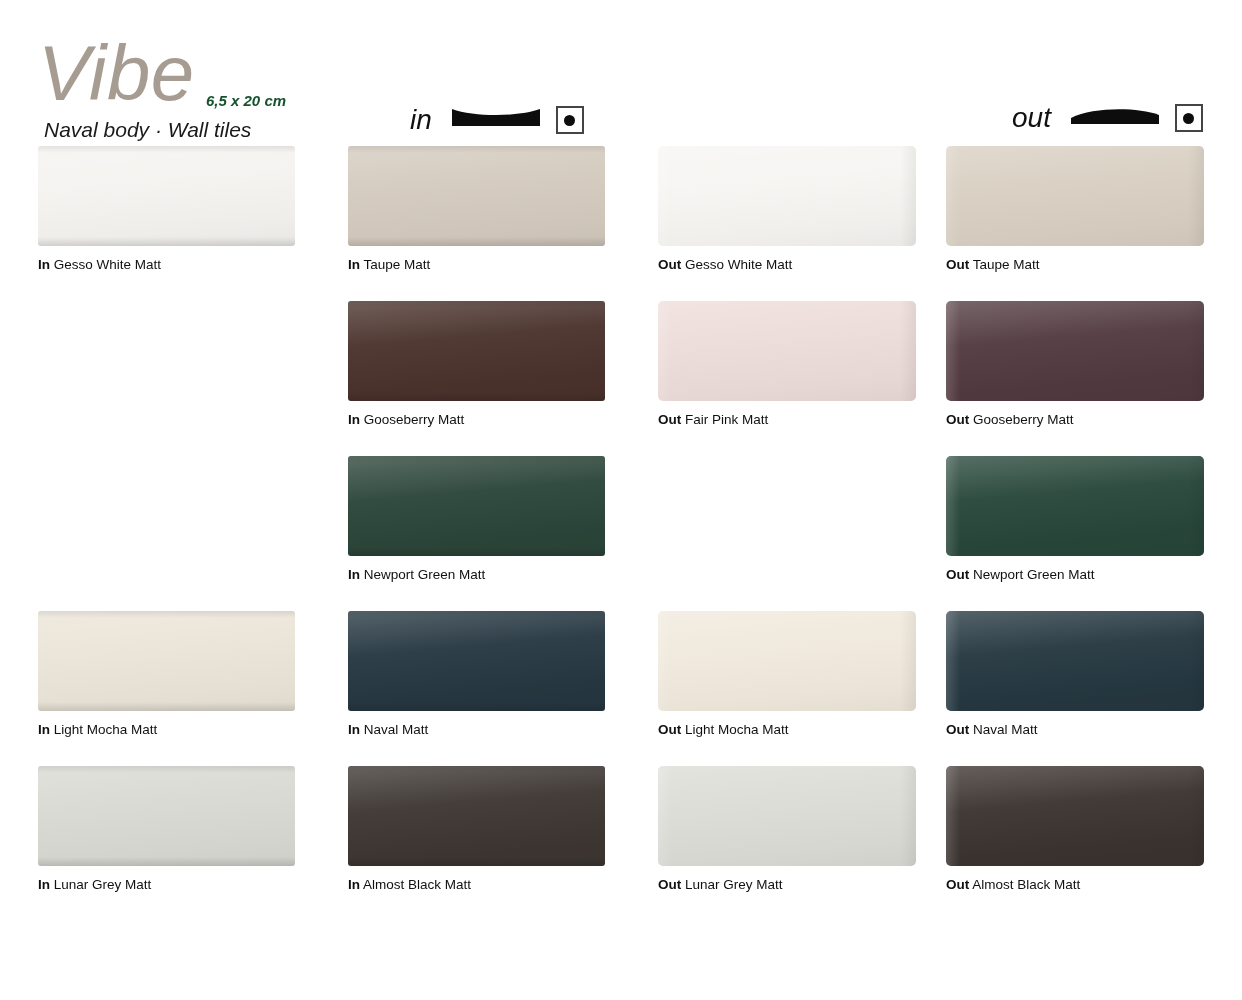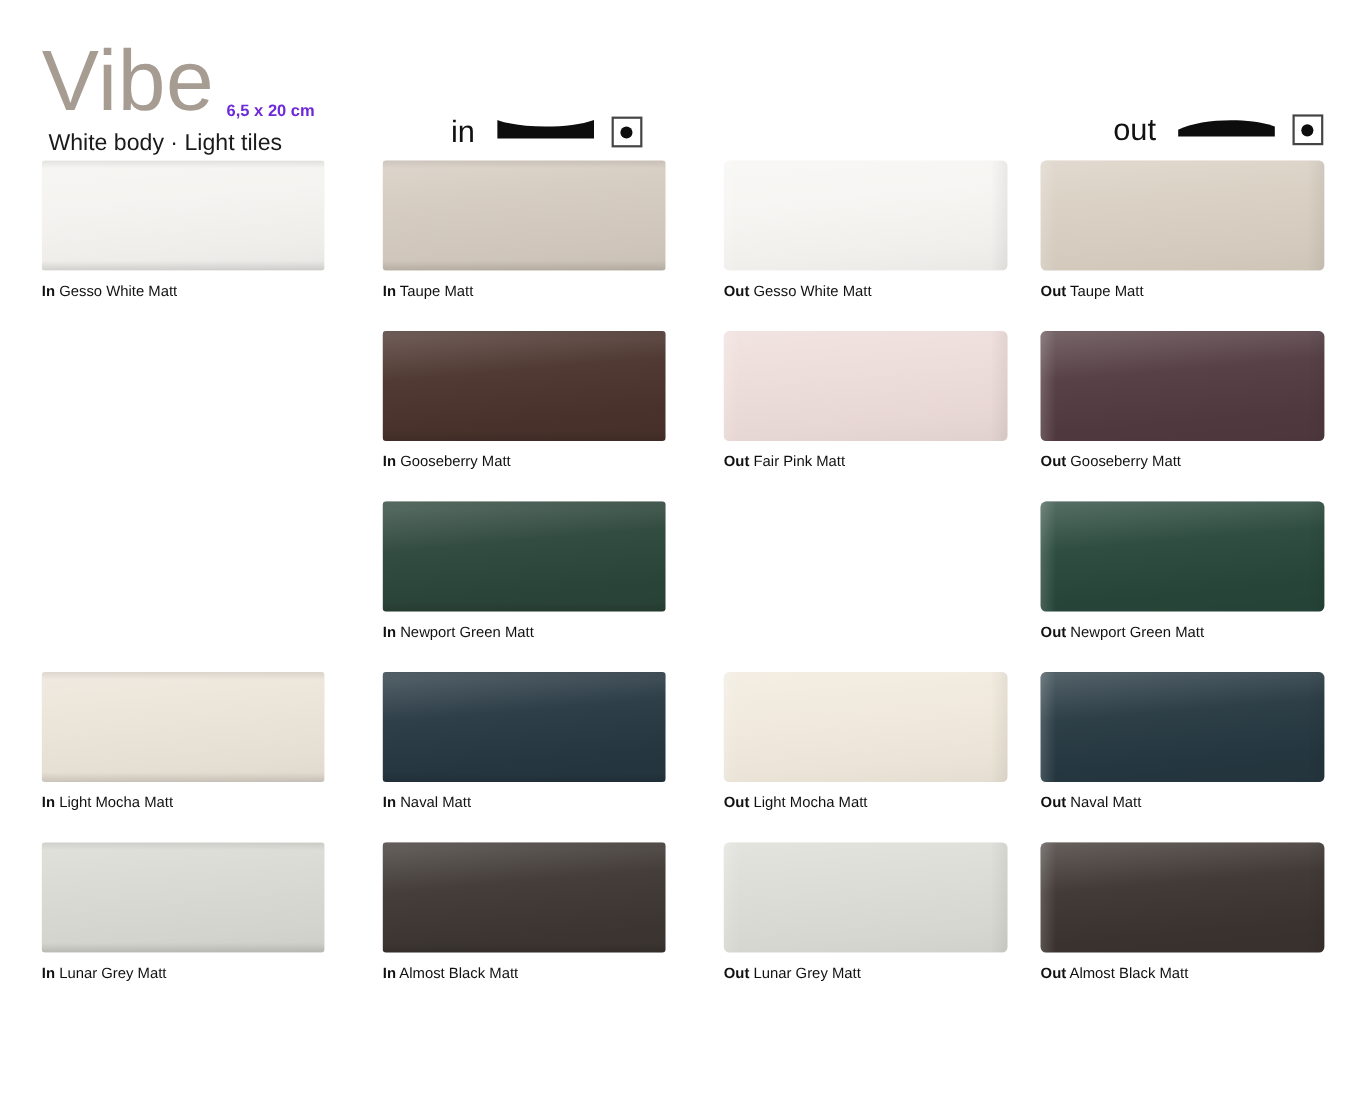--- a/index.html
+++ b/index.html
@@ -6,37 +6,37 @@
   body{
     width:1242px;height:1000px;
     background:#ffffff;
     font-family:"Liberation Sans", sans-serif;
     position:relative;
     overflow:hidden;
     -webkit-font-smoothing:antialiased;
   }
 
   
-  #header{position:absolute;left:0;top:0;width:1242px;height:160px;}
+  #header{position:absolute;left:0;top:0;width:1242px;height:160px;font-style:italic;}
 
   #brand-block{position:absolute;left:38px;top:36px;}
   #brand-title{
     font-size:78px;
     line-height:74px;
     font-weight:400;
     color:#a79c92;
     letter-spacing:0.5px;
   }
   #brand-size{
     position:absolute;
     left:168px;
     top:56px;
     font-size:15px;
     font-weight:700;
-    color:#6d28d9;
+    color:#14532d;
     white-space:nowrap;
   }
   #brand-subtitle{
     position:absolute;
     left:6px;
     top:82px;
     font-size:21px;
     font-weight:400;
     color:#1a1a1a;
     white-space:nowrap;
@@ -131,21 +131,21 @@
   .caption .name{font-weight:400;}
 </style>
 </head>
 <body>
 
 <div id="header">
 
   <div id="brand-block">
     <div id="brand-title">Vibe</div>
     <div id="brand-size">6,5 x 20 cm</div>
-    <div id="brand-subtitle">White body  ·  Light tiles</div>
+    <div id="brand-subtitle">Naval body  ·  Wall tiles</div>
   </div>
 
   <div class="legend-group" id="legend-in">
     <span class="legend-label">in</span>
     <span class="legend-shape">
       <svg width="88" height="26" viewBox="0 0 88 26">
         <path d="M0 2 C22 10, 66 10, 88 2 L88 19 L0 19 Z" fill="#0d0d0d"></path>
       </svg>
     </span>
     <span class="legend-box">

